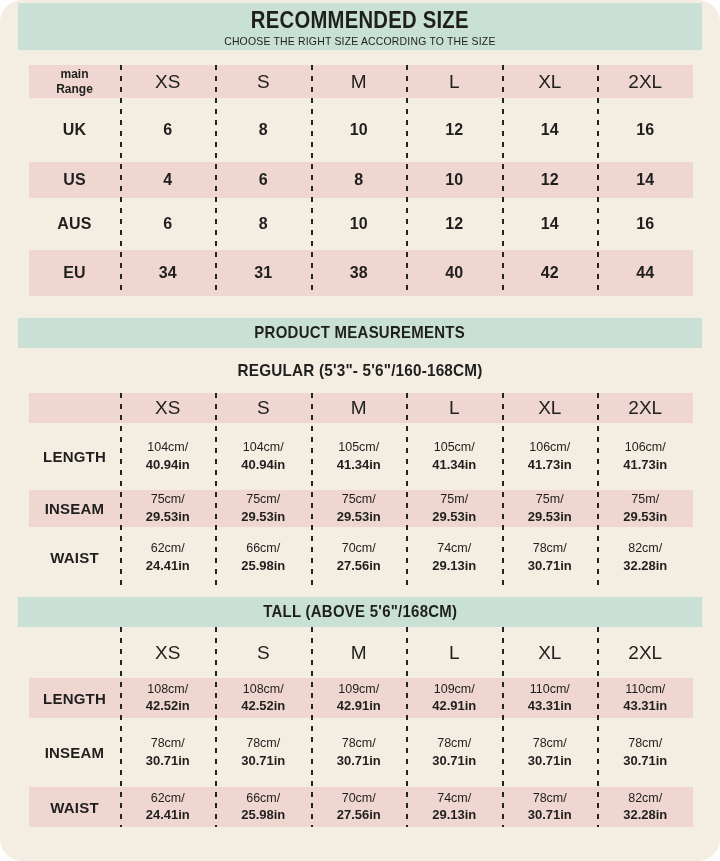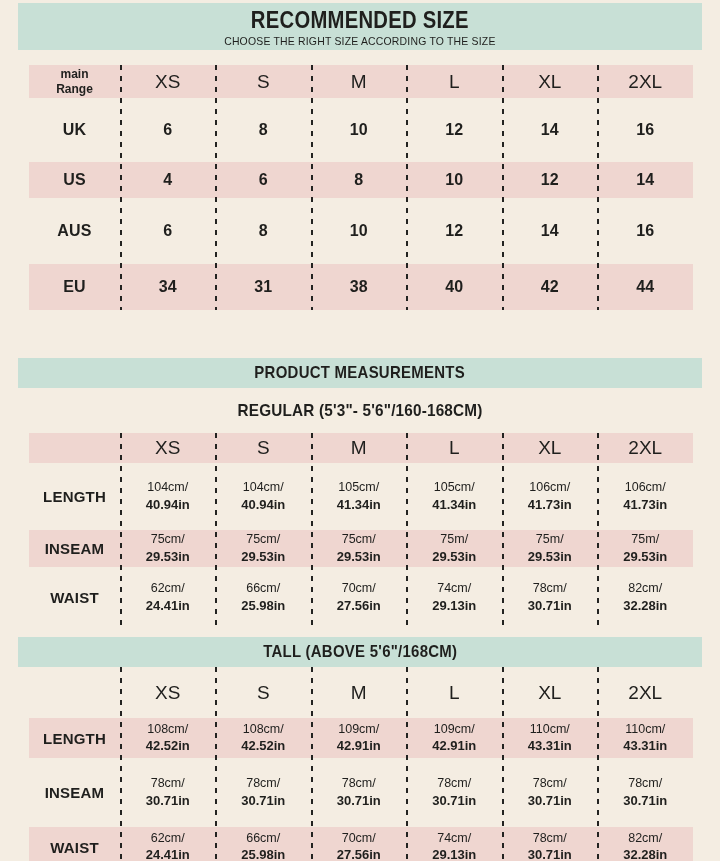--- a/index.html
+++ b/index.html
@@ -3,20 +3,21 @@
 <meta charset="utf-8">
 <style>
   html,body{margin:0;padding:0;}
   .page{
     position:relative;
     width:720px;height:861px;
     background:#f4ede2;
     font-family:"Liberation Sans", sans-serif;
     color:#1f1f1d;
     overflow:hidden;
+    border-radius:22px;
   }
   
   .band{
     margin:0 18px;
     background:#c8e0d6;
     display:flex;flex-direction:column;align-items:center;justify-content:center;
   }
   .band-lg{margin-top:3px;height:47px;}
   .band-sm{height:30px;}
   .band-title{
@@ -55,21 +56,21 @@
   .mlbl{font-size:15px;font-weight:700;letter-spacing:.2px;}
   .mval .cm{display:block;font-size:12.5px;font-weight:400;line-height:1.4;}
   .mval .inch{display:block;font-size:13px;font-weight:700;line-height:1.3;}
   
   .sep{
     position:absolute;top:0;bottom:0;width:2px;
     background:repeating-linear-gradient(to bottom,#232321 0 5px,transparent 5px 11px);
   }
   .sep.s0{left:91px}.sep.s1{left:186px}.sep.s2{left:282px}
   .sep.s3{left:377px}.sep.s4{left:473px}.sep.s5{left:568px}
-  .mt15{margin-top:15px}.mt39{margin-top:48px}.mt9{margin-top:9px}
+  .mt15{margin-top:15px}.mt39{margin-top:22px}.mt9{margin-top:9px}
 </style>
 </head>
 <body>
 
 <div class="page">
 
   <div class="band band-lg">
     <div class="band-title">RECOMMENDED SIZE</div>
     <div class="band-subtitle">CHOOSE THE RIGHT SIZE ACCORDING TO THE SIZE</div>
   </div>
@@ -106,21 +107,21 @@
     <div class="row pink" style="height:36px">
       <div class="cell lbl">US</div>
       <div class="cell num">4</div>
       <div class="cell num">6</div>
       <div class="cell num">8</div>
       <div class="cell num">10</div>
       <div class="cell num">12</div>
       <div class="cell num">14</div>
     </div>
 
-    <div class="row" style="height:66px">
+    <div class="row" style="height:52px">
       <div class="cell lbl">AUS</div>
       <div class="cell num">6</div>
       <div class="cell num">8</div>
       <div class="cell num">10</div>
       <div class="cell num">12</div>
       <div class="cell num">14</div>
       <div class="cell num">16</div>
     </div>
 
     <div class="row pink" style="height:46px">

